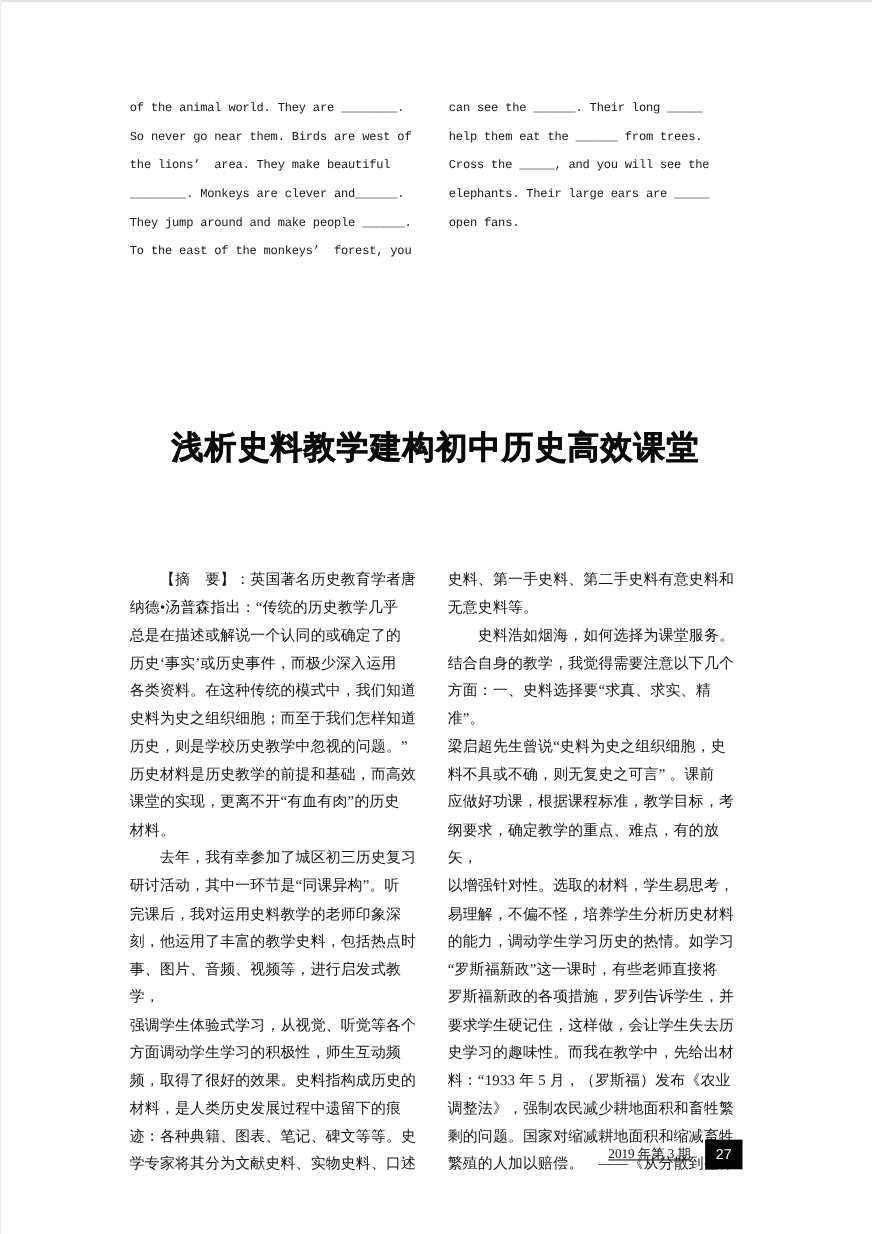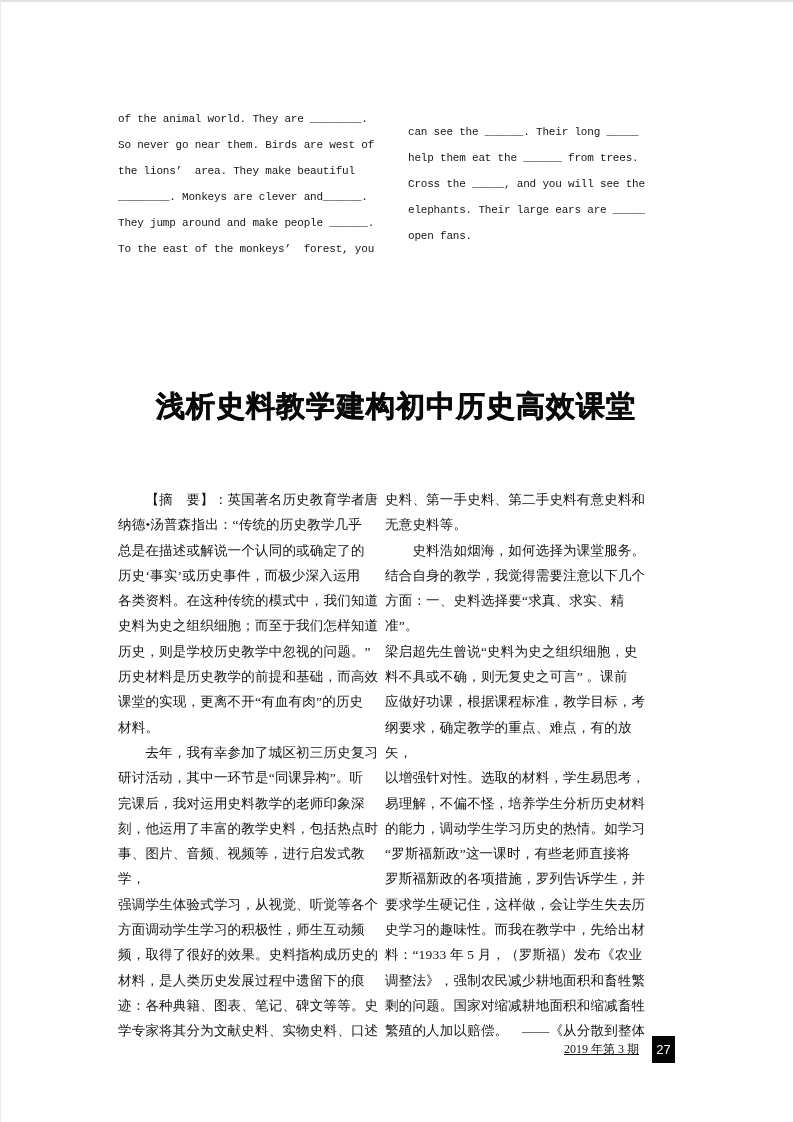--- a/index.html
+++ b/index.html
@@ -24,26 +24,25 @@
   .scan-edge-left {
     position: absolute;
     top: 0; left: 0;
     width: 1px; height: 1122px;
     background: #ececec;
   }
 
   
   .english-section {
     position: absolute;
-    top: 106px;
+    top: 86px;
     left: 118px;
     width: 556px;
     display: flex;
     justify-content: space-between;
-    align-items: center;
   }
   .english-col {
     width: 266px;
   }
   .english-col .line {
     font-family: "Liberation Mono", "DejaVu Sans Mono", monospace;
     font-size: 11px;
     letter-spacing: -0.2px;
     line-height: 26px;
     white-space: pre;
@@ -78,24 +77,25 @@
     color: #0a0a0a;
   }
   .author-marker {
     display: inline-block;
     margin-right: 1px;
   }
 
   
   .body-section {
     position: absolute;
-    top: 487px;
-    left: 118px;
-    width: 556px;
-    display: flex;
+    top: 514px;
+    left: 118px;
+    width: 556px;
+    display: flex;
+    justify-content: space-between;
   }
   .body-col {
     width: 267px;
   }
   .body-col .line {
     font-family: "Liberation Serif", "DejaVu Serif", serif;
     font-size: 13.5px;
     line-height: 25.3px;
     white-space: pre-wrap;
     letter-spacing: 0.2px;
@@ -111,21 +111,21 @@
     align-items: center;
   }
   .issue-label {
     font-family: "Liberation Serif", "DejaVu Serif", serif;
     font-size: 12px;
     color: #111111;
     margin-right: 13px;
     text-decoration: underline;
   }
   .page-number-badge {
-    width: 23px;
+    width: 34px;
     height: 27px;
     background: #050505;
     color: #ffffff;
     font-family: "Liberation Sans", sans-serif;
     font-size: 13px;
     display: flex;
     align-items: center;
     justify-content: center;
   }
 </style>

